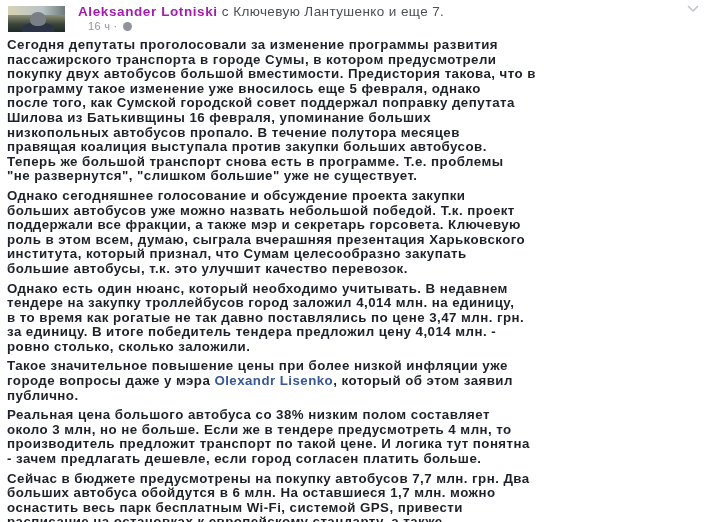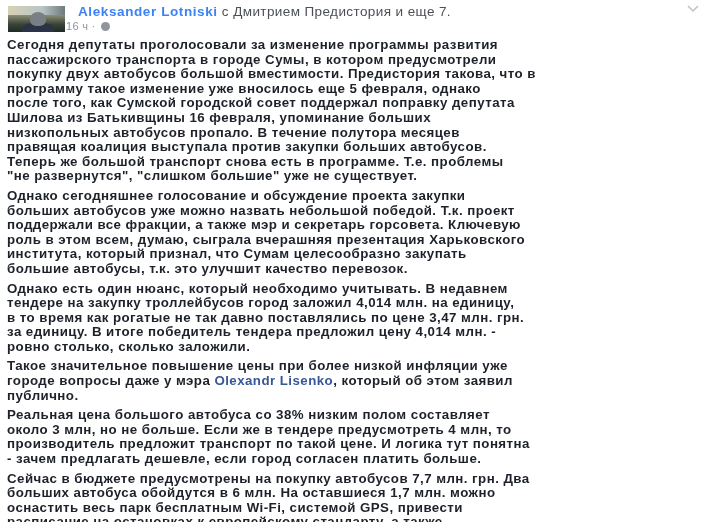--- a/index.html
+++ b/index.html
@@ -9,41 +9,41 @@
   .avatar { position: absolute; left: 8px; top: 6px; width: 57px; height: 26px;
             background: linear-gradient(180deg, #c9c2a2 0%, #8a8f76 35%, #3b4437 70%, #1e2a28 100%);
             overflow: hidden; }
   .avatar .sky { position:absolute; left:0; top:0; width:57px; height:9px;
                  background: linear-gradient(90deg,#d8d2b4,#b9c4c6 60%,#6f7a7a); }
   .avatar .person { position:absolute; left:22px; top:6px; width:16px; height:14px; border-radius:50% 50% 40% 40%;
                     background:#7a7f86; }
   .avatar .body { position:absolute; left:14px; top:17px; width:32px; height:12px; border-radius:40% 40% 0 0;
                   background:#2b3346; }
   .header-line { position: absolute; left: 78px; top: 4px; font-size: 13.5px; white-space: nowrap; color: #4b4f56; }
-  .author { color: #3b82f6; font-weight: bold; letter-spacing: 0.6px; }
+  .author { color: #a21caf; font-weight: bold; letter-spacing: 0.6px; }
   .with-text { color: #4b4f56; letter-spacing: 0.4px; }
-  .meta { position: absolute; left: 66px; top: 20px; font-size: 11px; color: #90949c; white-space: nowrap; letter-spacing: 0.3px; }
+  .meta { position: absolute; left: 88px; top: 20px; font-size: 11px; color: #90949c; white-space: nowrap; letter-spacing: 0.3px; }
   .globe { display:inline-block; width:9px; height:9px; border-radius:50%; background:#90949c; vertical-align:-1px; margin-left:2px; }
   .chevron { position: absolute; left: 687px; top: 5px; width: 12px; height: 8px; }
   .post-body { position: absolute; left: 7px; top: 38px; width: 700px;
                font-size: 13.3px; line-height: 14.6px; letter-spacing: 0.45px; color: #1d2129; }
   .post-body p { margin: 0 0 5px 0; white-space: pre-line; font-weight: bold; }
   .mention { color: #365899; margin-top: 32px; }
 </style>
 </head>
 <body>
 
 <div class="post-header">
   <div class="avatar">
     <div class="sky"></div>
     <div class="body"></div>
     <div class="person"></div>
   </div>
   <div class="header-line">
-    <span class="author">Aleksander Lotniski</span><span class="with-text"> с </span><span class="with-text">Дмитрием Предистория</span><span class="with-text"> и еще 7.</span>
+    <span class="author">Aleksander Lotniski</span><span class="with-text"> с </span><span class="with-text">Ключевую Лантушенко</span><span class="with-text"> и еще 7.</span>
   </div>
   <div class="meta">
     <span>16 ч</span><span> · </span><span class="globe"></span>
   </div>
   <svg class="chevron" viewBox="0 0 12 8">
     <path d="M1 1 L6 6 L11 1" fill="none" stroke="#bec2c9" stroke-width="1.5"></path>
   </svg>
 </div>
 
 <div class="post-body">

